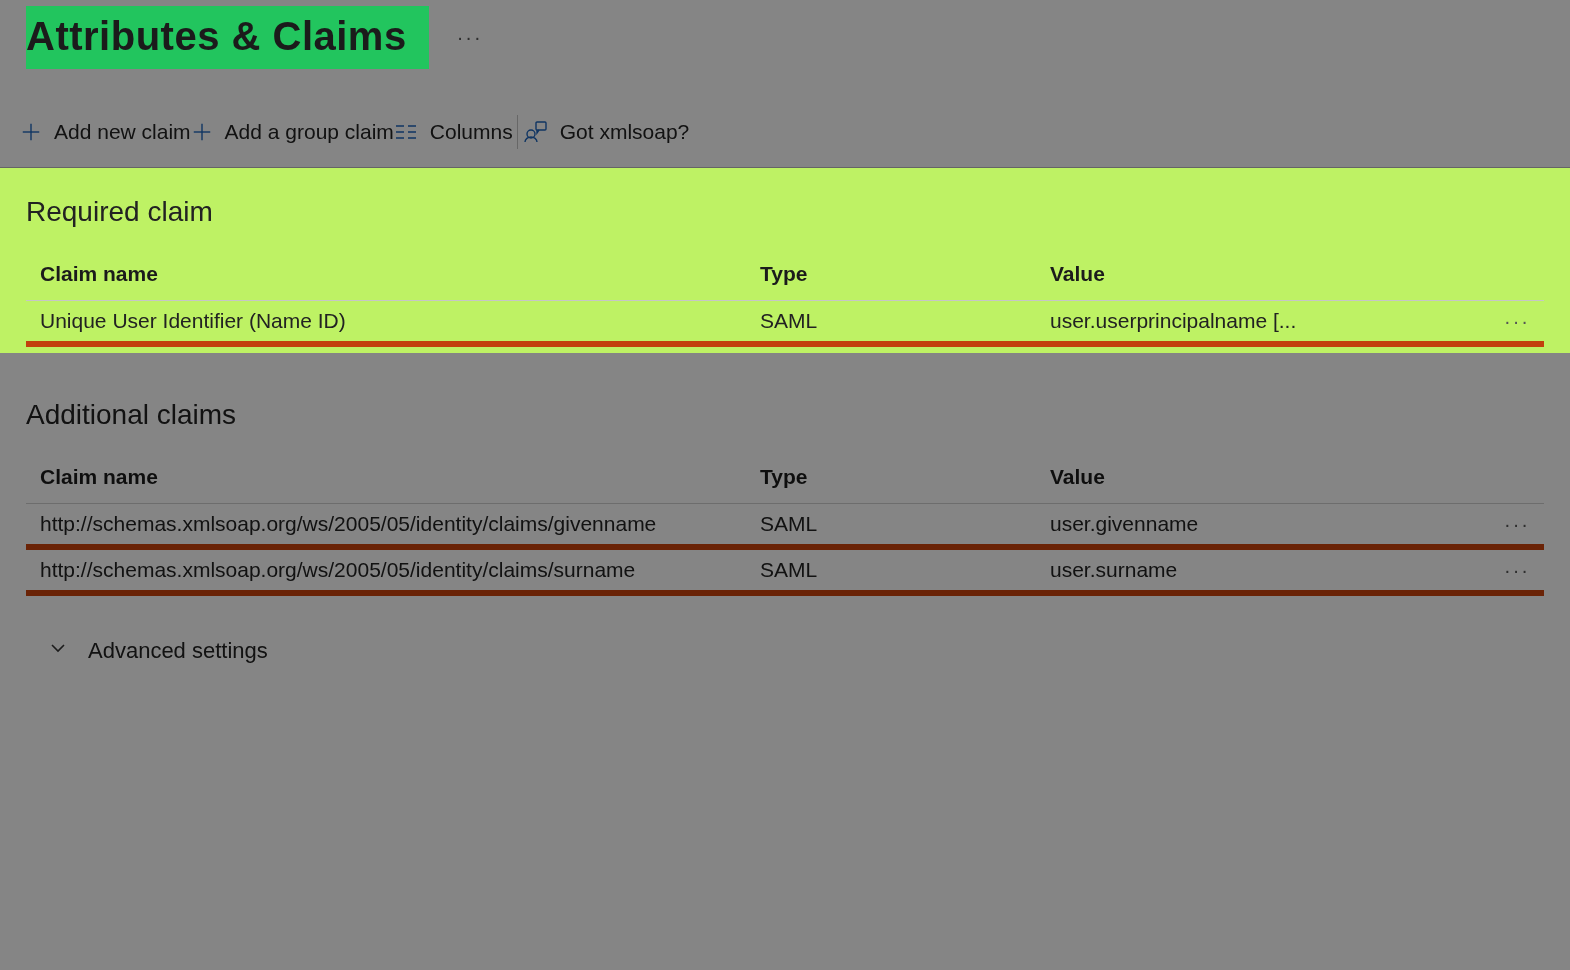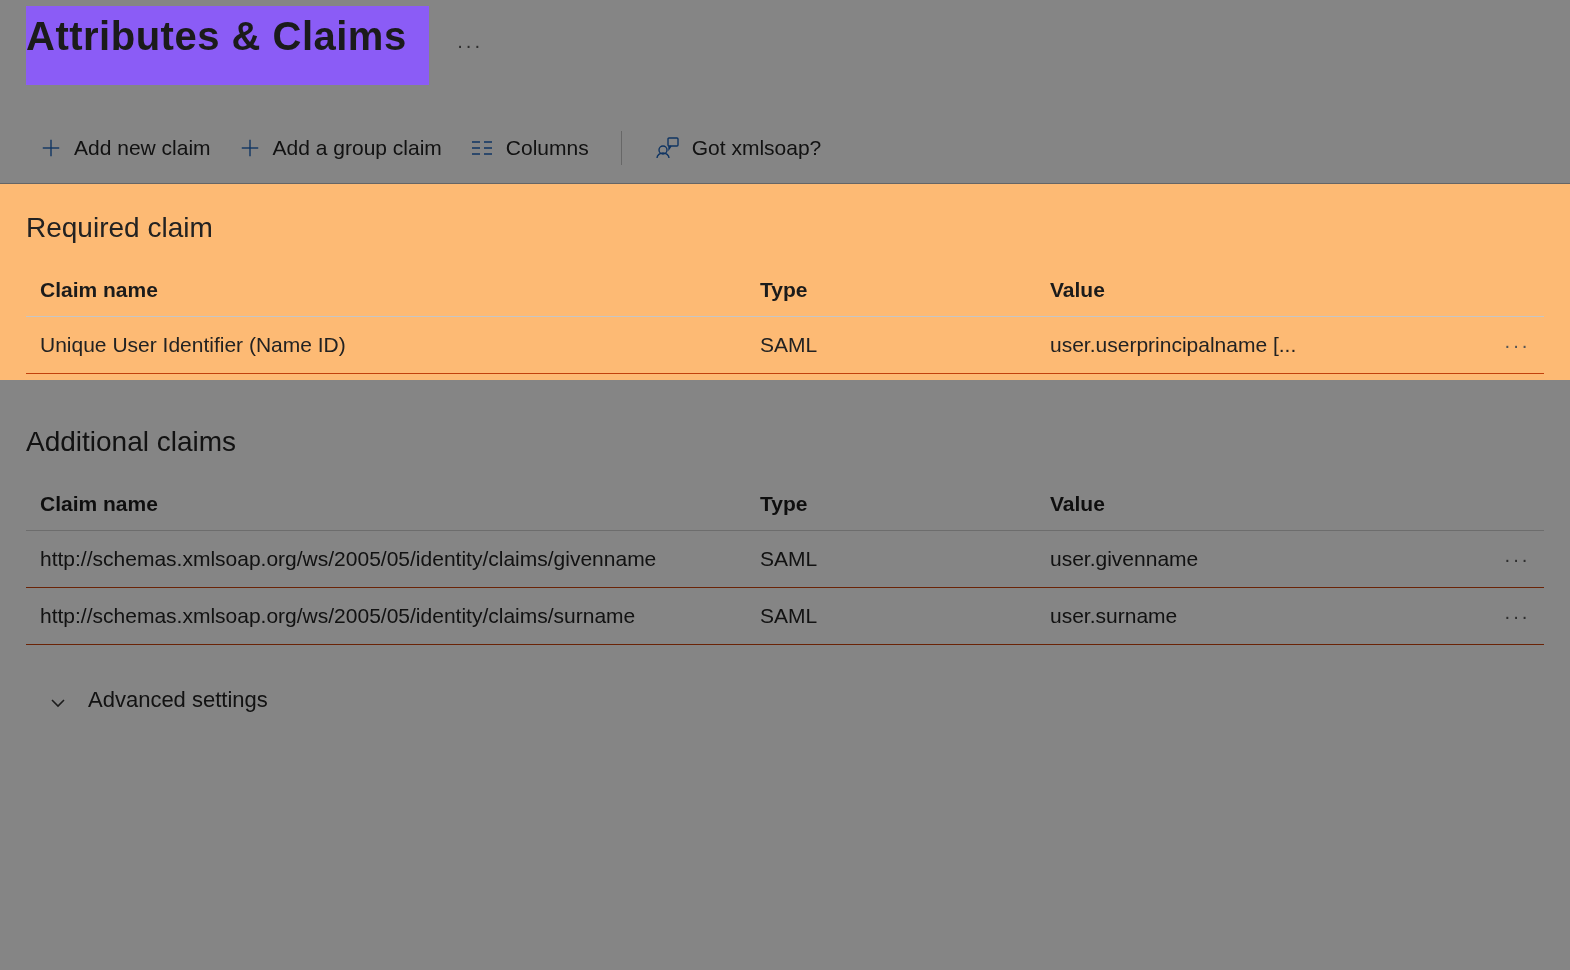--- a/index.html
+++ b/index.html
@@ -2,48 +2,48 @@
 <html><head>
 <meta charset="utf-8">
 <style>
   * { box-sizing: border-box; margin: 0; padding: 0; }
   html, body { width: 1570px; height: 970px; font-family: "Segoe UI", Arial, sans-serif; background: #f3f3f3; }
   .dim-overlay { position: fixed; inset: 0; background: rgba(0,0,0,0.45); z-index: 1; pointer-events: none; }
   .page { position: relative; width: 100%; height: 100%; }
 
   
   .title-wrap { display: flex; align-items: center; padding: 6px 0 18px 26px; }
-  .title-box { position: relative; z-index: 5; background: #8b5cf6; padding: 8px 22px 26px 0; }
+  .title-box { position: relative; z-index: 5; background: #22c55e; padding: 8px 22px 10px 0; }
   .title-box h1 { font-size: 40px; font-weight: 700; color: #1b1b1b; letter-spacing: 0.5px; }
   .title-more { margin-left: 28px; color: #555; font-size: 20px; letter-spacing: 2px; position: relative; z-index: 0; }
 
   
-  .toolbar { padding: 28px 40px 18px 40px; border-bottom: 1px solid #b8b8b8; display: flex; align-items: center; gap: 28px; position: relative; z-index: 0; }
+  .toolbar { padding: 28px 40px 18px 20px; border-bottom: 1px solid #b8b8b8; display: flex; align-items: center; position: relative; z-index: 0; }
   .tbtn { display: inline-flex; align-items: center; gap: 12px; font-size: 21px; color: #222; cursor: pointer; }
   .tbtn svg { flex: none; }
   .tsep { width: 1px; height: 34px; background: #bcbcbc; margin: 0 4px; }
 
   
   .section { padding: 20px 0 0 0; }
   .section-title { font-size: 28px; font-weight: 400; color: #222; padding: 26px 0 10px 26px; }
   .tbl { width: calc(100% - 52px); margin: 10px 26px 0 26px; border-collapse: collapse; }
   .tbl th { text-align: left; font-size: 21px; font-weight: 700; padding: 14px 14px; color: #1b1b1b; border-bottom: 1px solid #c6c6c6; }
-  .tbl td { font-size: 21px; font-weight: 400; padding: 16px 14px; color: #222; border-bottom: 1px solid #c2410c; }
+  .tbl td { font-size: 21px; font-weight: 400; padding: 8px 14px; color: #222; border-bottom: 6px solid #c2410c; }
   .col-name { width: 720px; }
   .col-type { width: 290px; }
   .col-val  { }
   .col-more { width: 56px; text-align: right; }
   .row-actions { color: #555; font-size: 20px; letter-spacing: 2px; cursor: pointer; }
   .truncate { white-space: nowrap; overflow: hidden; text-overflow: ellipsis; max-width: 700px; display: inline-block; vertical-align: bottom; }
 
   
-  .highlight-band { position: relative; z-index: 5; background: #fdba74; padding-bottom: 6px; padding-top: 2px; }
+  .highlight-band { position: relative; z-index: 5; background: #bef264; padding-bottom: 6px; padding-top: 2px; }
 
   
-  .adv { display: flex; align-items: flex-end; gap: 20px; font-size: 22px; color: #222; padding: 42px 0 0 48px; cursor: pointer; position: relative; z-index: 0; }
+  .adv { display: flex; align-items: flex-start; gap: 20px; font-size: 22px; color: #222; padding: 42px 0 0 48px; cursor: pointer; position: relative; z-index: 0; }
   .chev { display: inline-block; }
 
   
   .ic-blue { stroke: #1b5fb3; fill: none; }
 </style>
 </head>
 <body>
 
 <div class="dim-overlay"></div>
 

